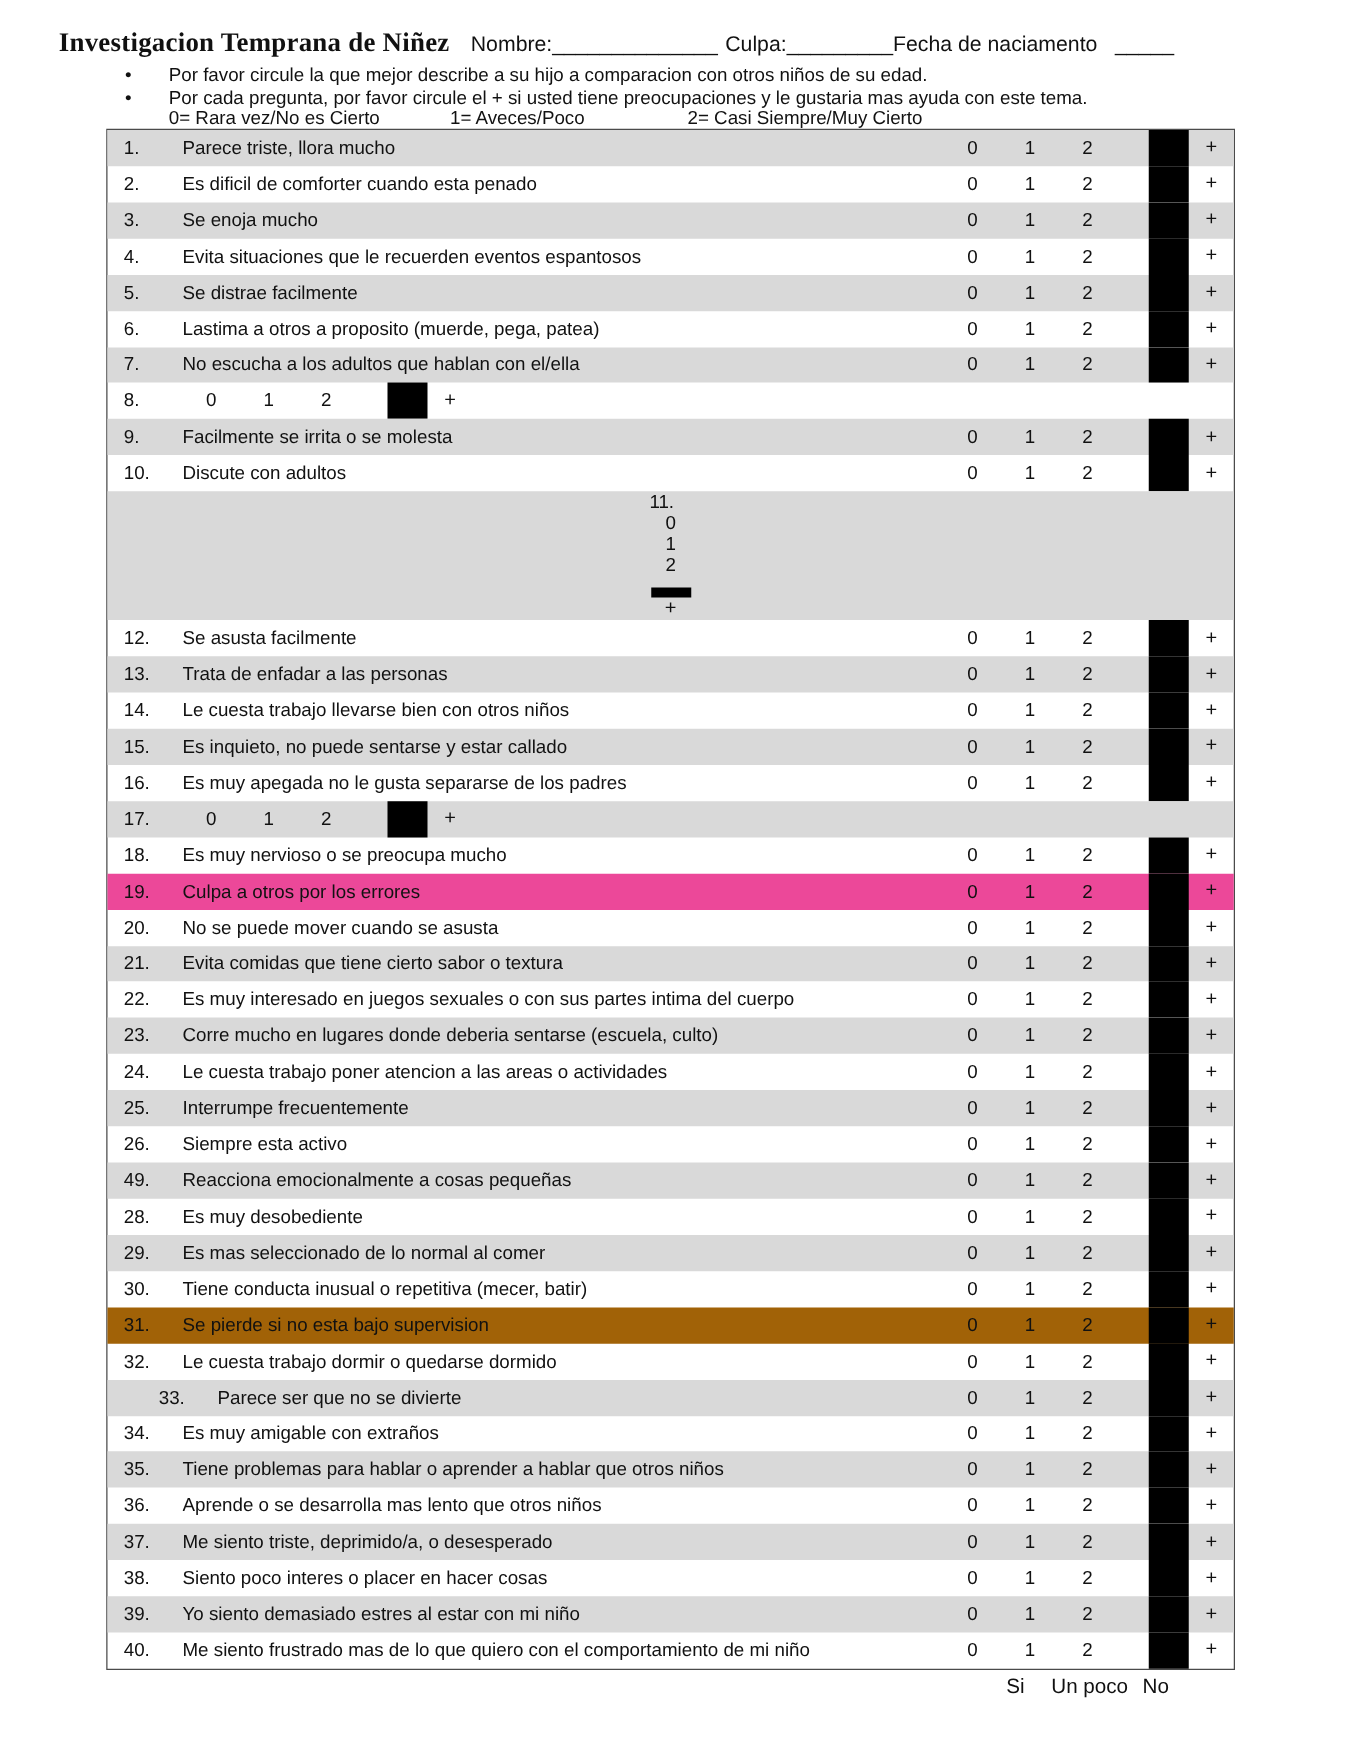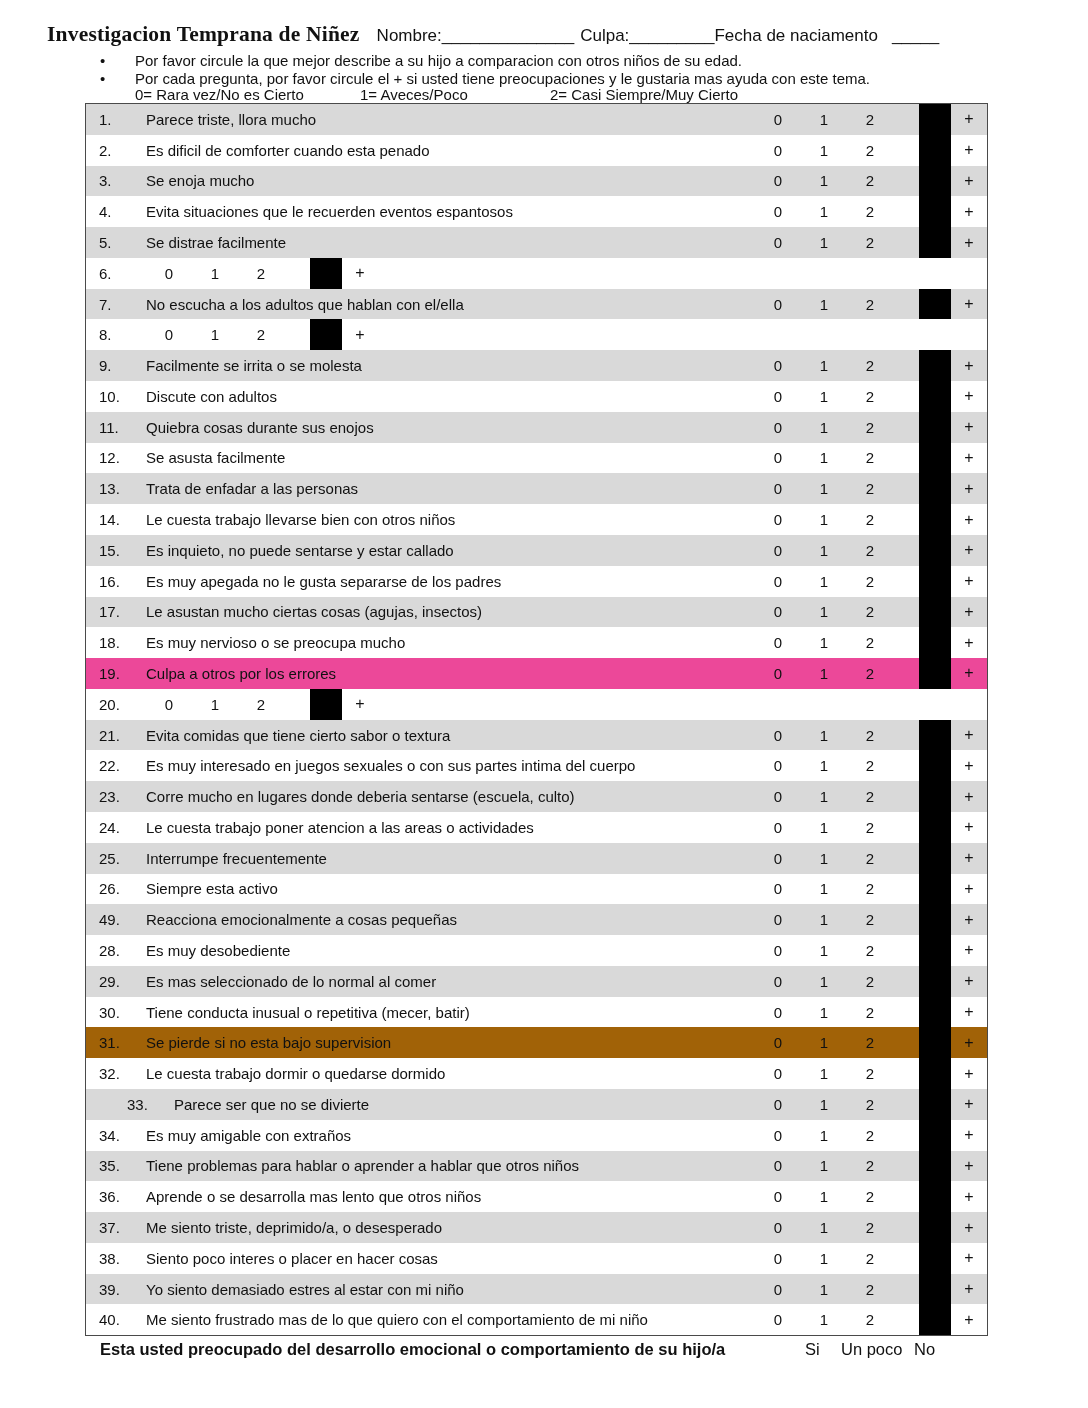--- a/index.html
+++ b/index.html
@@ -119,20 +119,21 @@
       <div class="cell-q">Se distrae facilmente</div>
       <div class="cell-score">0</div>
       <div class="cell-score">1</div>
       <div class="cell-score">2</div>
       <div class="cell-filler"></div>
       <div class="cell-bar" style="background: rgb(0, 0, 0);"></div>
       <div class="cell-plus">+</div>
     </div>
     <div class="qrow">
       <div class="cell-num">6.</div>
+      <div class="cell-q">Lastima a otros a proposito (muerde, pega, patea)</div>
       <div class="cell-score">0</div>
       <div class="cell-score">1</div>
       <div class="cell-score">2</div>
       <div class="cell-filler"></div>
       <div class="cell-bar" style="background: rgb(0, 0, 0);"></div>
       <div class="cell-plus">+</div>
     </div>
     <div class="qrow" style="background: rgb(217, 217, 217);">
       <div class="cell-num">7.</div>
       <div class="cell-q">No escucha a los adultos que hablan con el/ella</div>
@@ -165,21 +166,21 @@
     <div class="qrow">
       <div class="cell-num">10.</div>
       <div class="cell-q">Discute con adultos</div>
       <div class="cell-score">0</div>
       <div class="cell-score">1</div>
       <div class="cell-score">2</div>
       <div class="cell-filler"></div>
       <div class="cell-bar" style="background: rgb(0, 0, 0);"></div>
       <div class="cell-plus">+</div>
     </div>
-    <div class="qrow" style="background: rgb(217, 217, 217);">
+    <div class="qrow" style="background: rgb(217, 217, 217); flex-direction: column;">
       <div class="cell-num">11.</div>
       <div class="cell-q">Quiebra cosas durante sus enojos</div>
       <div class="cell-score">0</div>
       <div class="cell-score">1</div>
       <div class="cell-score">2</div>
       <div class="cell-filler"></div>
       <div class="cell-bar" style="background: rgb(0, 0, 0);"></div>
       <div class="cell-plus">+</div>
     </div>
     <div class="qrow">
@@ -227,21 +228,20 @@
       <div class="cell-q">Es muy apegada no le gusta separarse de los padres</div>
       <div class="cell-score">0</div>
       <div class="cell-score">1</div>
       <div class="cell-score">2</div>
       <div class="cell-filler"></div>
       <div class="cell-bar" style="background: rgb(0, 0, 0);"></div>
       <div class="cell-plus">+</div>
     </div>
     <div class="qrow" style="background: rgb(217, 217, 217);">
       <div class="cell-num">17.</div>
-      <div class="cell-q">Le asustan mucho ciertas cosas (agujas, insectos)</div>
       <div class="cell-score">0</div>
       <div class="cell-score">1</div>
       <div class="cell-score">2</div>
       <div class="cell-filler"></div>
       <div class="cell-bar" style="background: rgb(0, 0, 0);"></div>
       <div class="cell-plus">+</div>
     </div>
     <div class="qrow">
       <div class="cell-num">18.</div>
       <div class="cell-q">Es muy nervioso o se preocupa mucho</div>
@@ -257,20 +257,21 @@
       <div class="cell-q">Culpa a otros por los errores</div>
       <div class="cell-score">0</div>
       <div class="cell-score">1</div>
       <div class="cell-score">2</div>
       <div class="cell-filler"></div>
       <div class="cell-bar" style="background: rgb(0, 0, 0);"></div>
       <div class="cell-plus">+</div>
     </div>
     <div class="qrow">
       <div class="cell-num">20.</div>
+      <div class="cell-q">No se puede mover cuando se asusta</div>
       <div class="cell-score">0</div>
       <div class="cell-score">1</div>
       <div class="cell-score">2</div>
       <div class="cell-filler"></div>
       <div class="cell-bar" style="background: rgb(0, 0, 0);"></div>
       <div class="cell-plus">+</div>
     </div>
     <div class="qrow" style="background: rgb(217, 217, 217);">
       <div class="cell-num">21.</div>
       <div class="cell-q">Evita comidas que tiene cierto sabor o textura</div>
@@ -467,17 +468,16 @@
       <div class="cell-score">0</div>
       <div class="cell-score">1</div>
       <div class="cell-score">2</div>
       <div class="cell-filler"></div>
       <div class="cell-bar" style="background: rgb(0, 0, 0);"></div>
       <div class="cell-plus">+</div>
     </div>
   </div>
 
 <div class="footer-line">
-  <span class="footer-q">Esta usted preocupado del desarrollo emocional o comportamiento de su hijo/a</span>
   <span class="footer-opt opt-si">Si</span>
   <span class="footer-opt opt-unpoco">Un poco</span>
   <span class="footer-opt opt-no">No</span>
 </div>
 
 </body></html>

